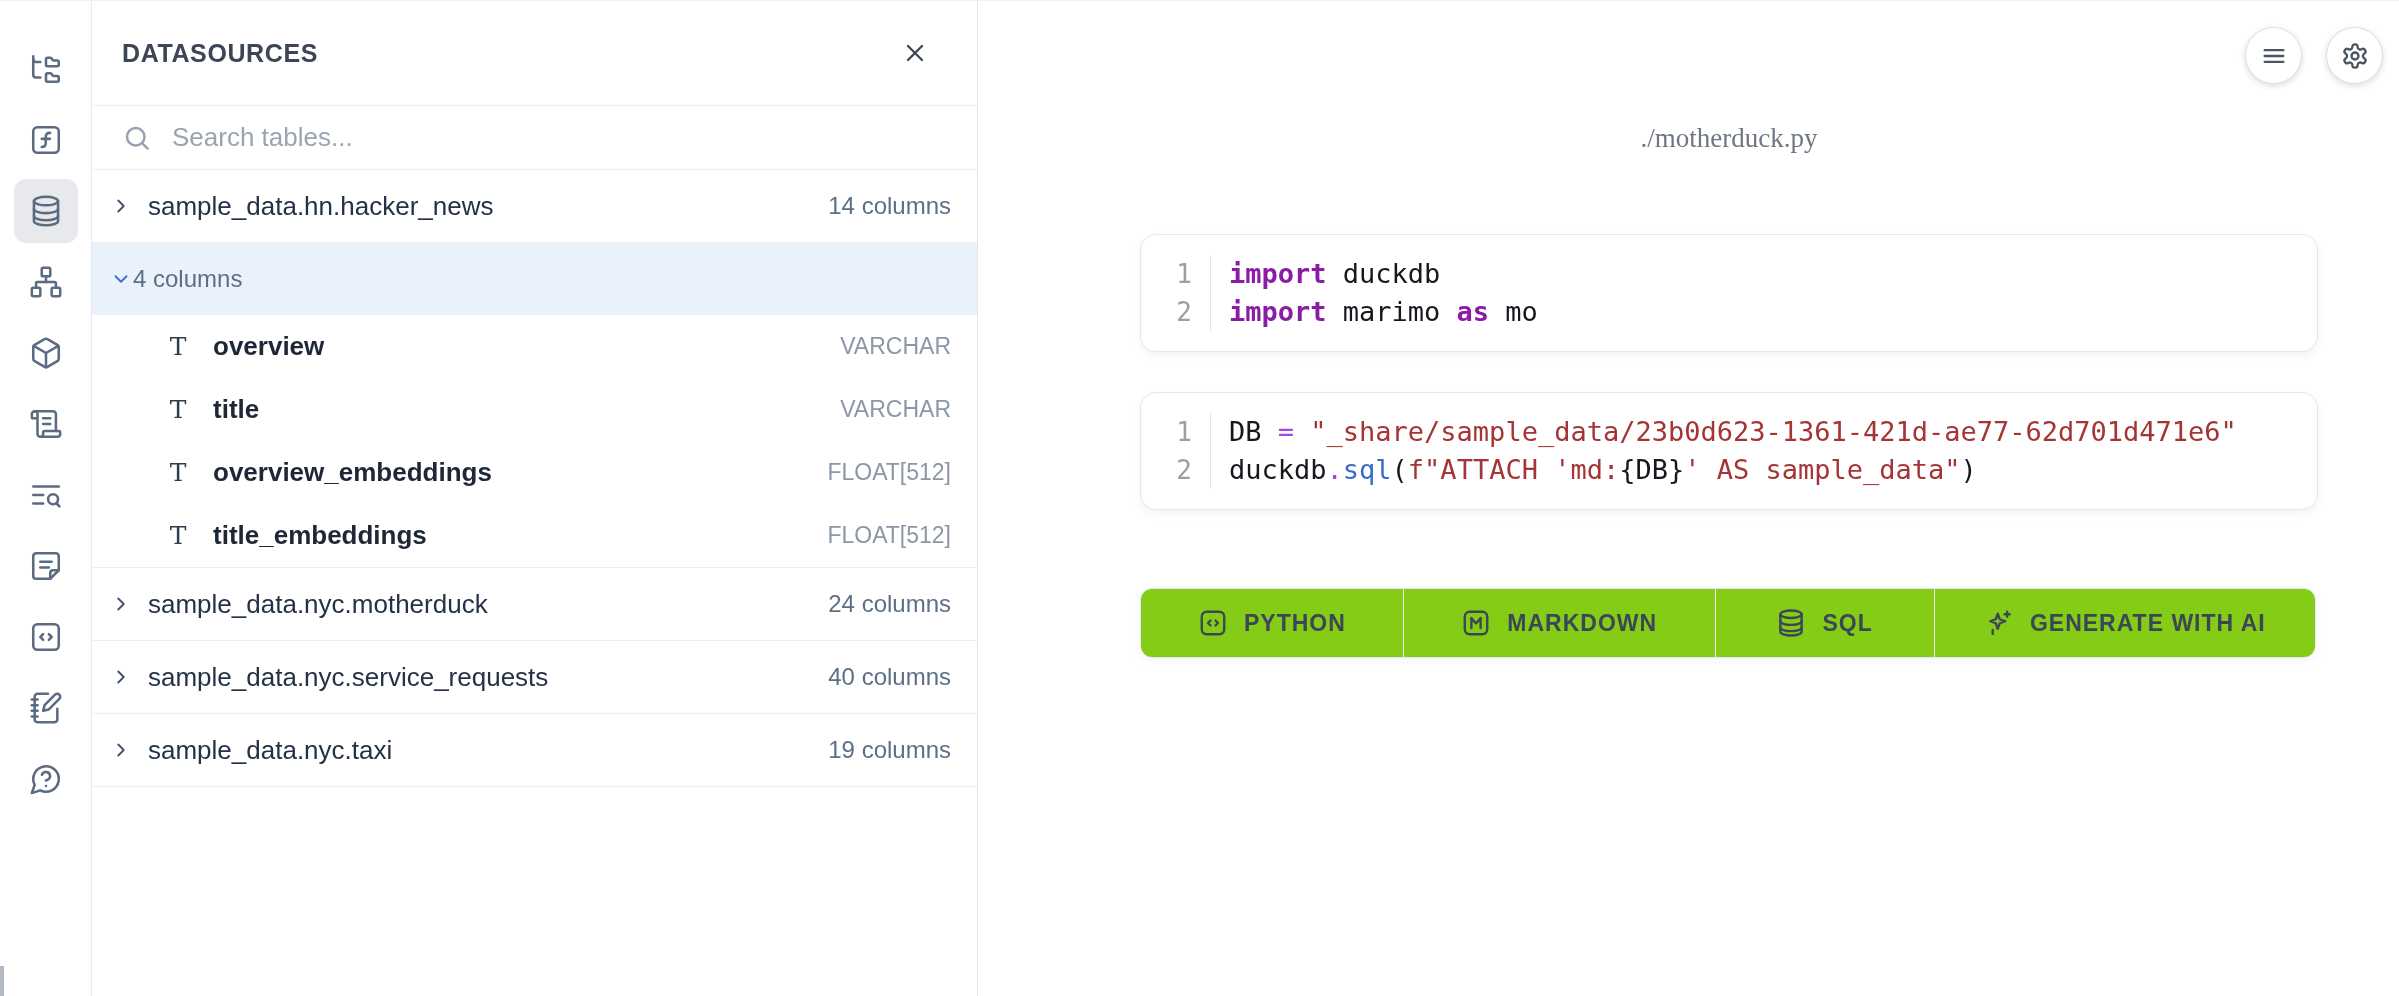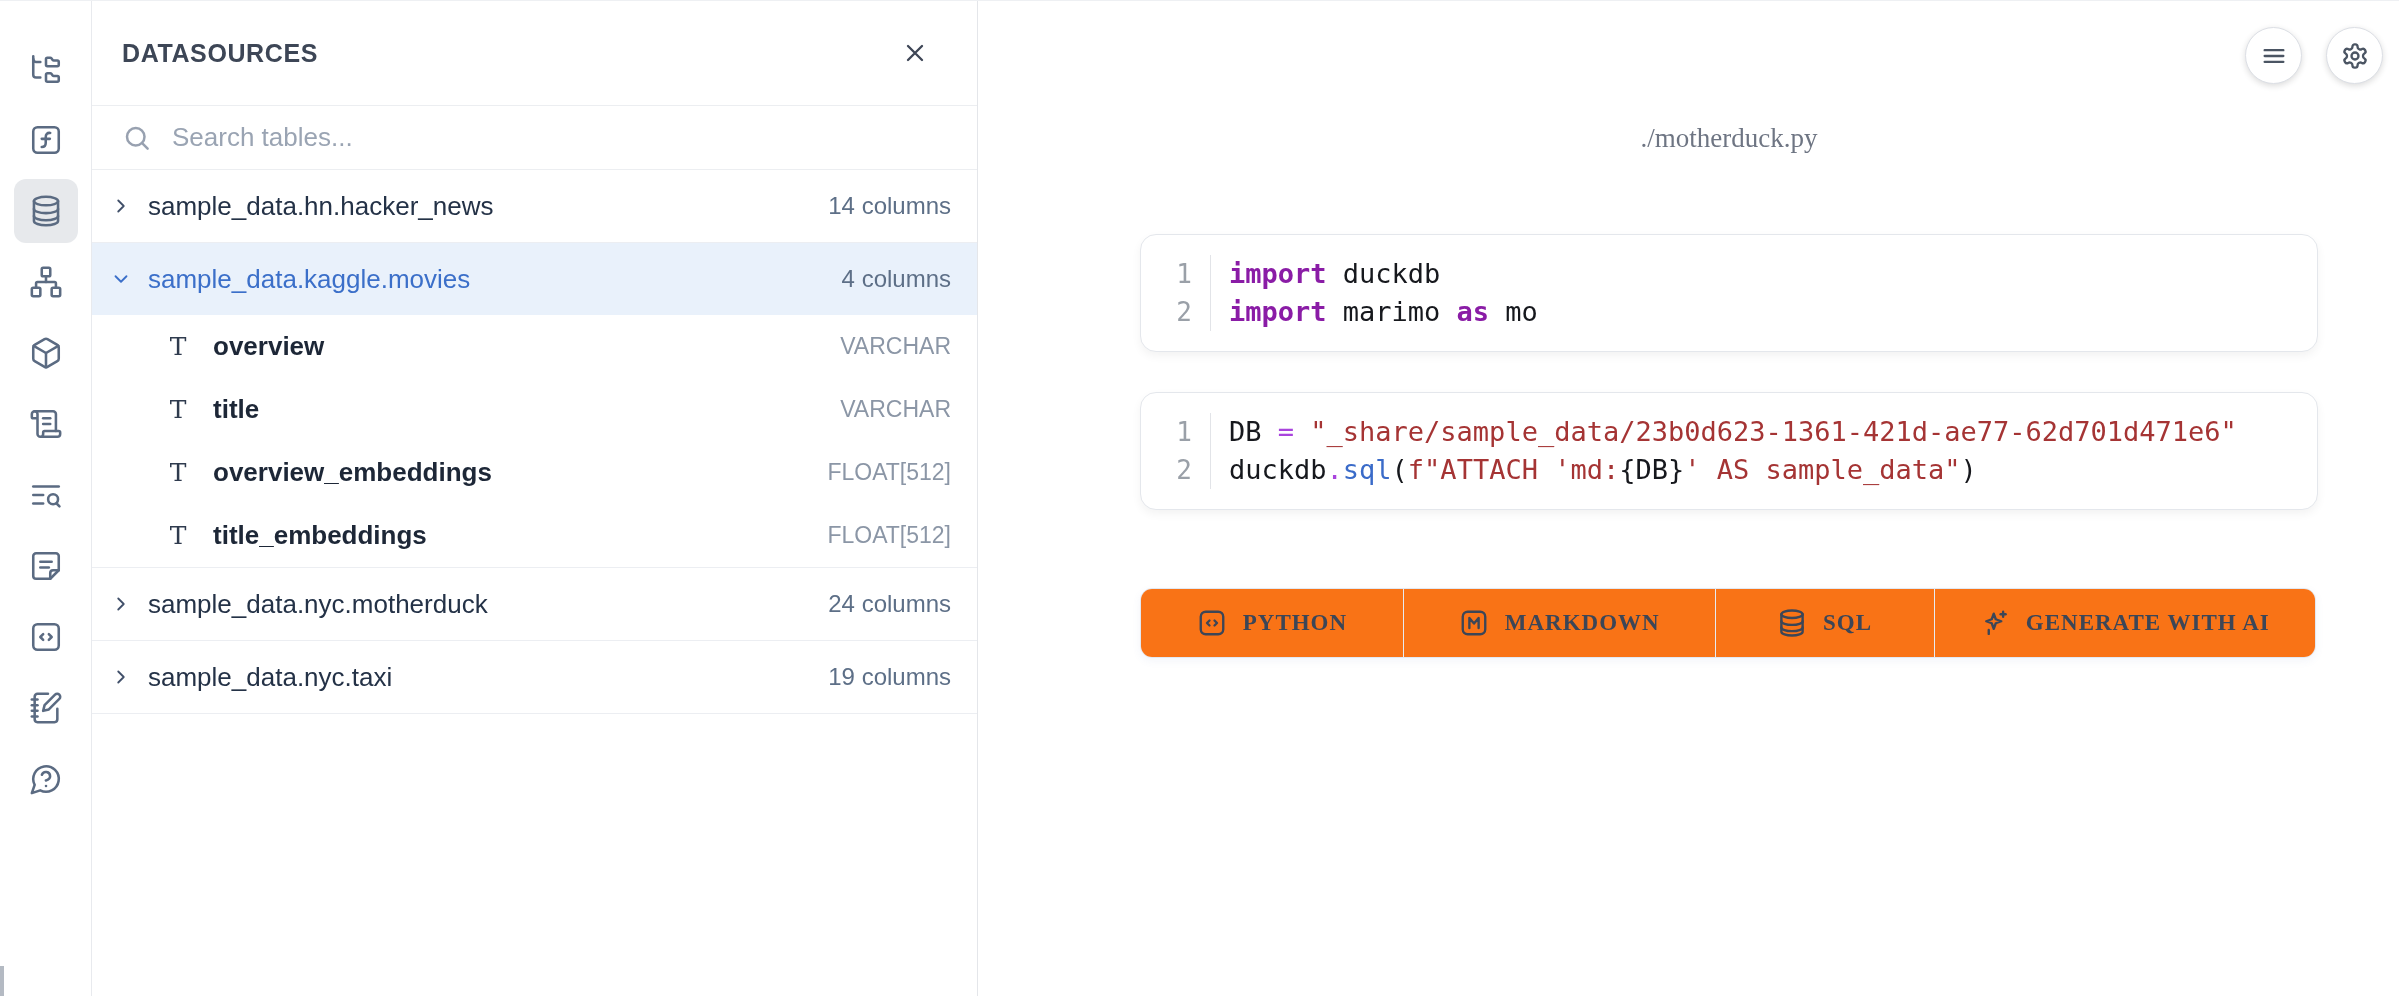--- a/index.html
+++ b/index.html
@@ -75,22 +75,22 @@
   .tok-kw { color:#8a1ca6; font-weight:bold; }
   .tok-op { color:#a944dd; }
   .tok-fn { color:#3a6bc9; }
   .tok-str { color:#a53434; }
   .tok-pl { color:#16181d; }
 
   .add-row { position:absolute; top:587px; left:162px; width:1176px; height:70px; display:flex;
              background:#fff; border:1px solid #e2e8f2; border-radius:12px;
              box-shadow:0 3px 8px rgba(90,120,180,.07); overflow:hidden; }
   .add-btn { display:flex; align-items:center; justify-content:center; gap:16px;
-             border:none; border-right:1px solid #e7ebf2; background:#f97316; cursor:pointer;
-             font-family:Liberation Serif, serif;
+             border:none; border-right:1px solid #e7ebf2; background:#84cc16; cursor:pointer;
+             font-family:Liberation Sans, sans-serif;
              font-size:23px; font-weight:700; letter-spacing:1px; color:#3c4657; }
   .add-btn:last-child { border-right:none; }
   .add-btn svg { width:30px; height:30px; stroke:#3c4657; stroke-width:1.9; fill:none;
                  stroke-linecap:round; stroke-linejoin:round; }
   .ab-0 { flex:263; } .ab-1 { flex:312; } .ab-2 { flex:219; } .ab-3 { flex:382; }
 </style>
 </head>
 <body>
 
 <div class="app">
@@ -217,21 +217,20 @@
     </div>
   </div>
         <div class="table-group">
     <div class="table-row selected">
 
       <span class="chev chev-down">
         <svg viewBox="0 0 24 24">
                 <path d="m6 9 6 6 6-6"></path>
               </svg>
             </span>
-      <span class="table-name">sample_data.kaggle.movies</span>
       <span class="table-meta">4 columns</span>
     </div>
   <div class="column-row">
     <span class="column-t">T</span>
     <span class="column-name">overview</span>
     <span class="column-type">VARCHAR</span>
   </div>
           <div class="column-row">
     <span class="column-t">T</span>
     <span class="column-name">title</span>
@@ -251,20 +250,32 @@
         <div class="table-group">
     <div class="table-row">
       <span class="chev chev-right">
         <svg viewBox="0 0 24 24">
                 <path d="m9 6 6 6-6 6"></path>
               </svg>
             </span>
 
       <span class="table-name">sample_data.nyc.motherduck</span>
       <span class="table-meta">24 columns</span>
+    </div>
+  </div>
+        <div class="table-group">
+    <div class="table-row">
+      <span class="chev chev-right">
+        <svg viewBox="0 0 24 24">
+                <path d="m9 6 6 6-6 6"></path>
+              </svg>
+            </span>
+
+      <span class="table-name">sample_data.nyc.service_requests</span>
+      <span class="table-meta">40 columns</span>
     </div>
   </div>
         <div class="table-group">
     <div class="table-row">
       <span class="chev chev-right">
         <svg viewBox="0 0 24 24">
                 <path d="m9 6 6 6-6 6"></path>
               </svg>
             </span>
 

